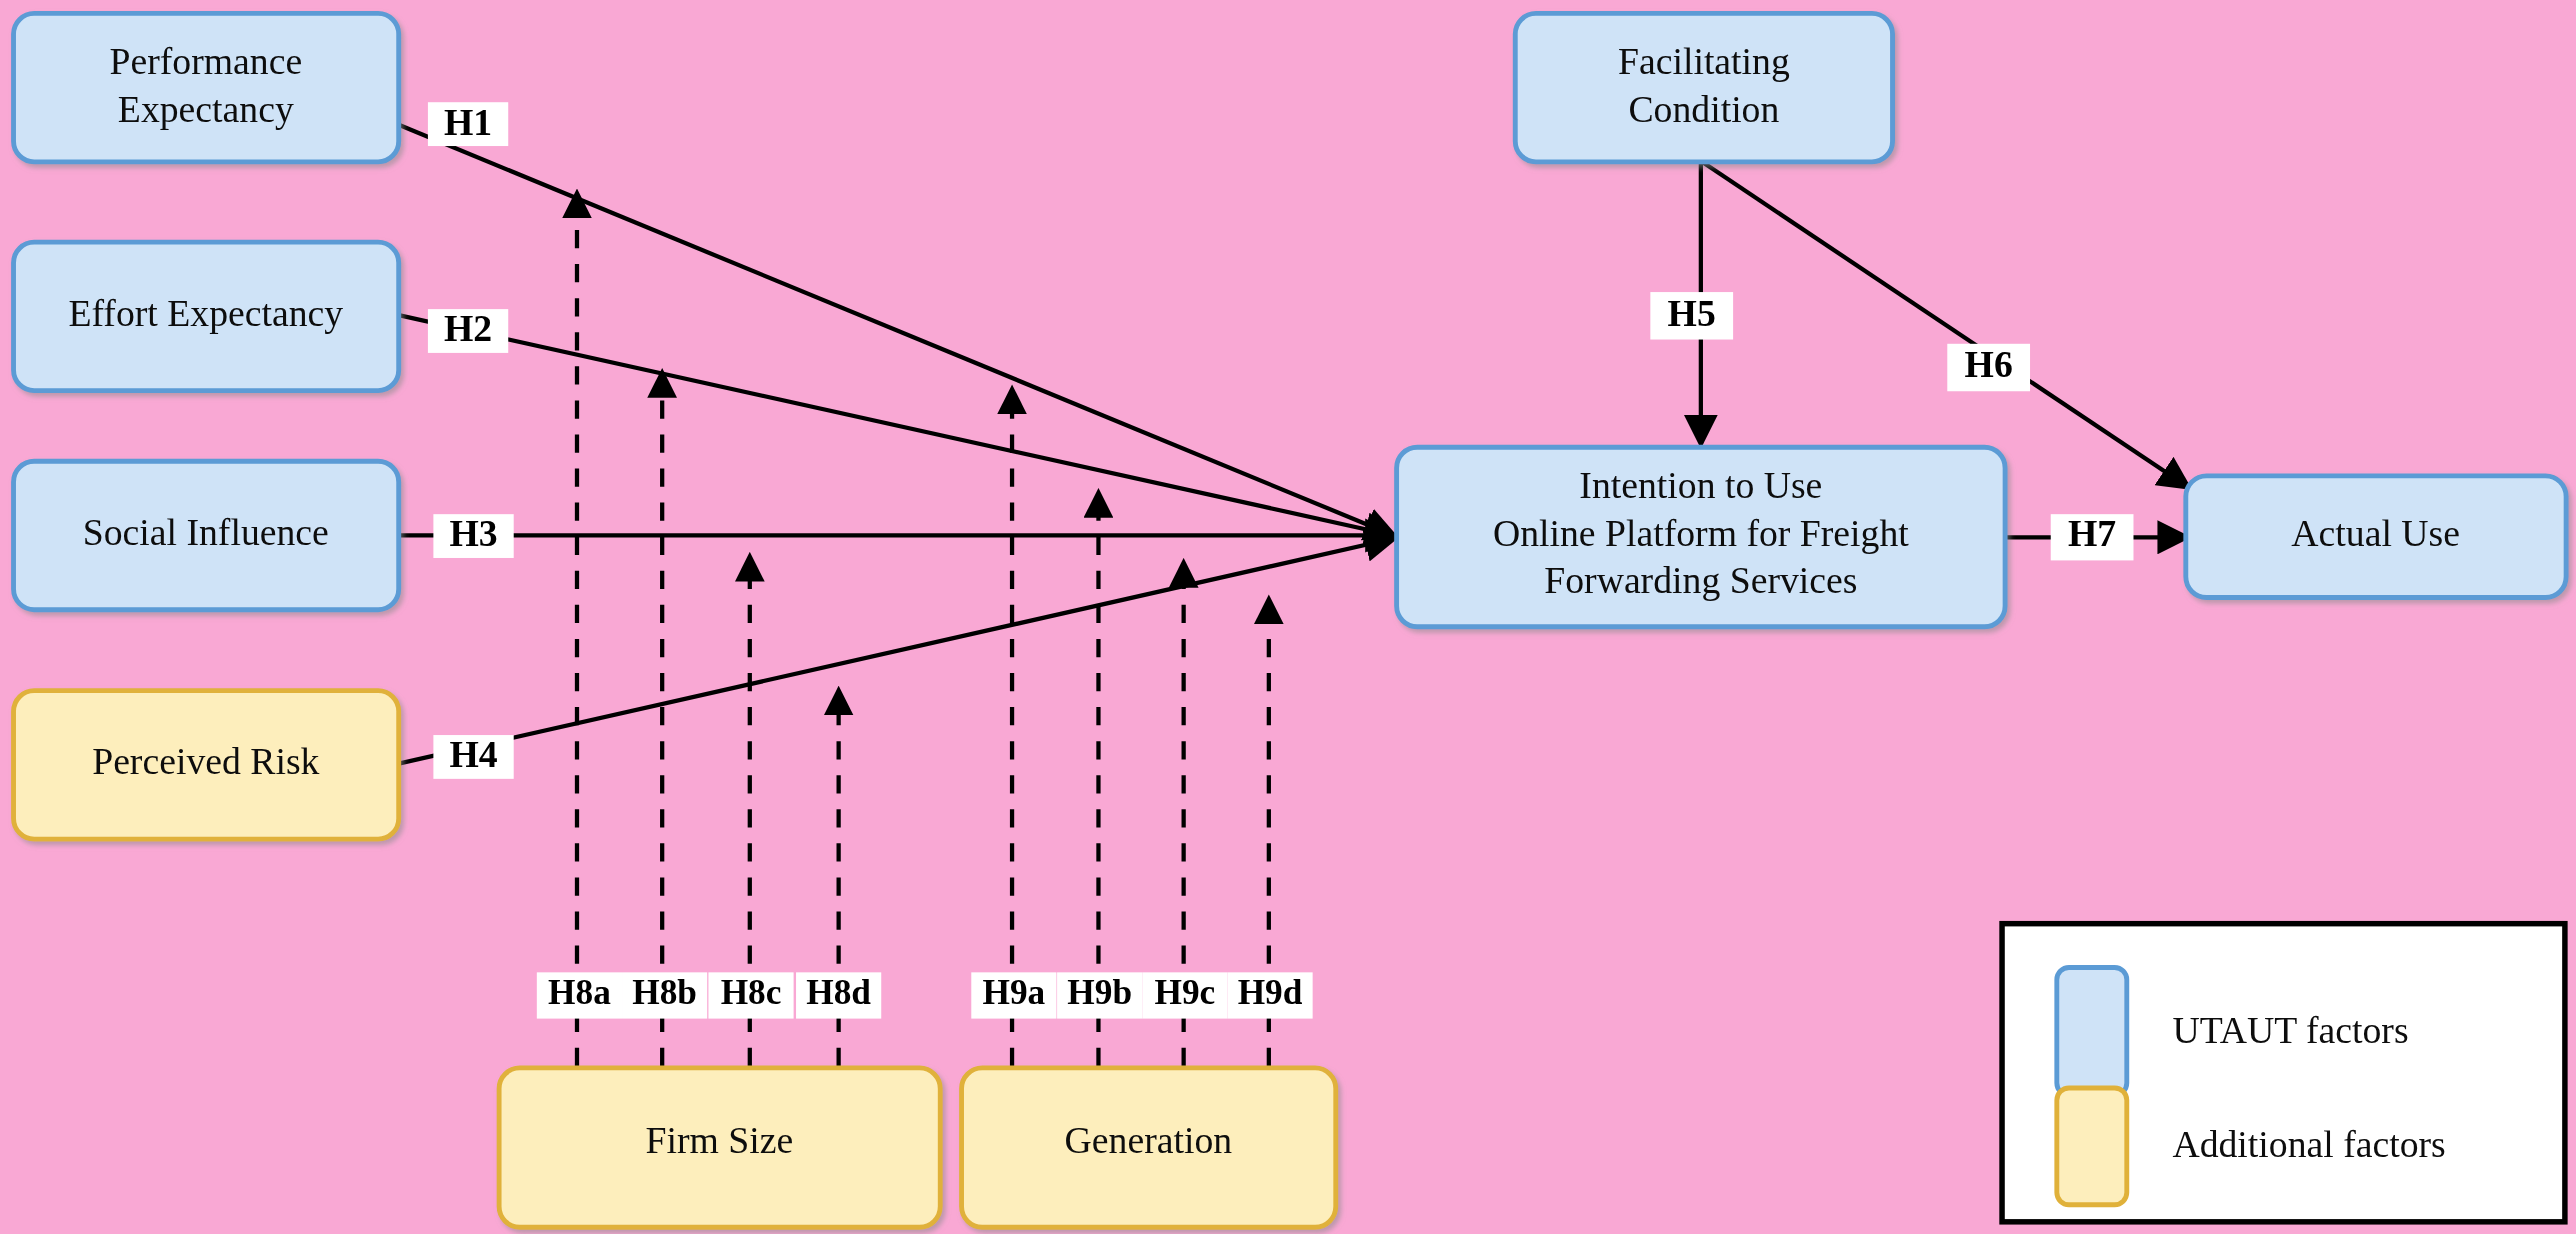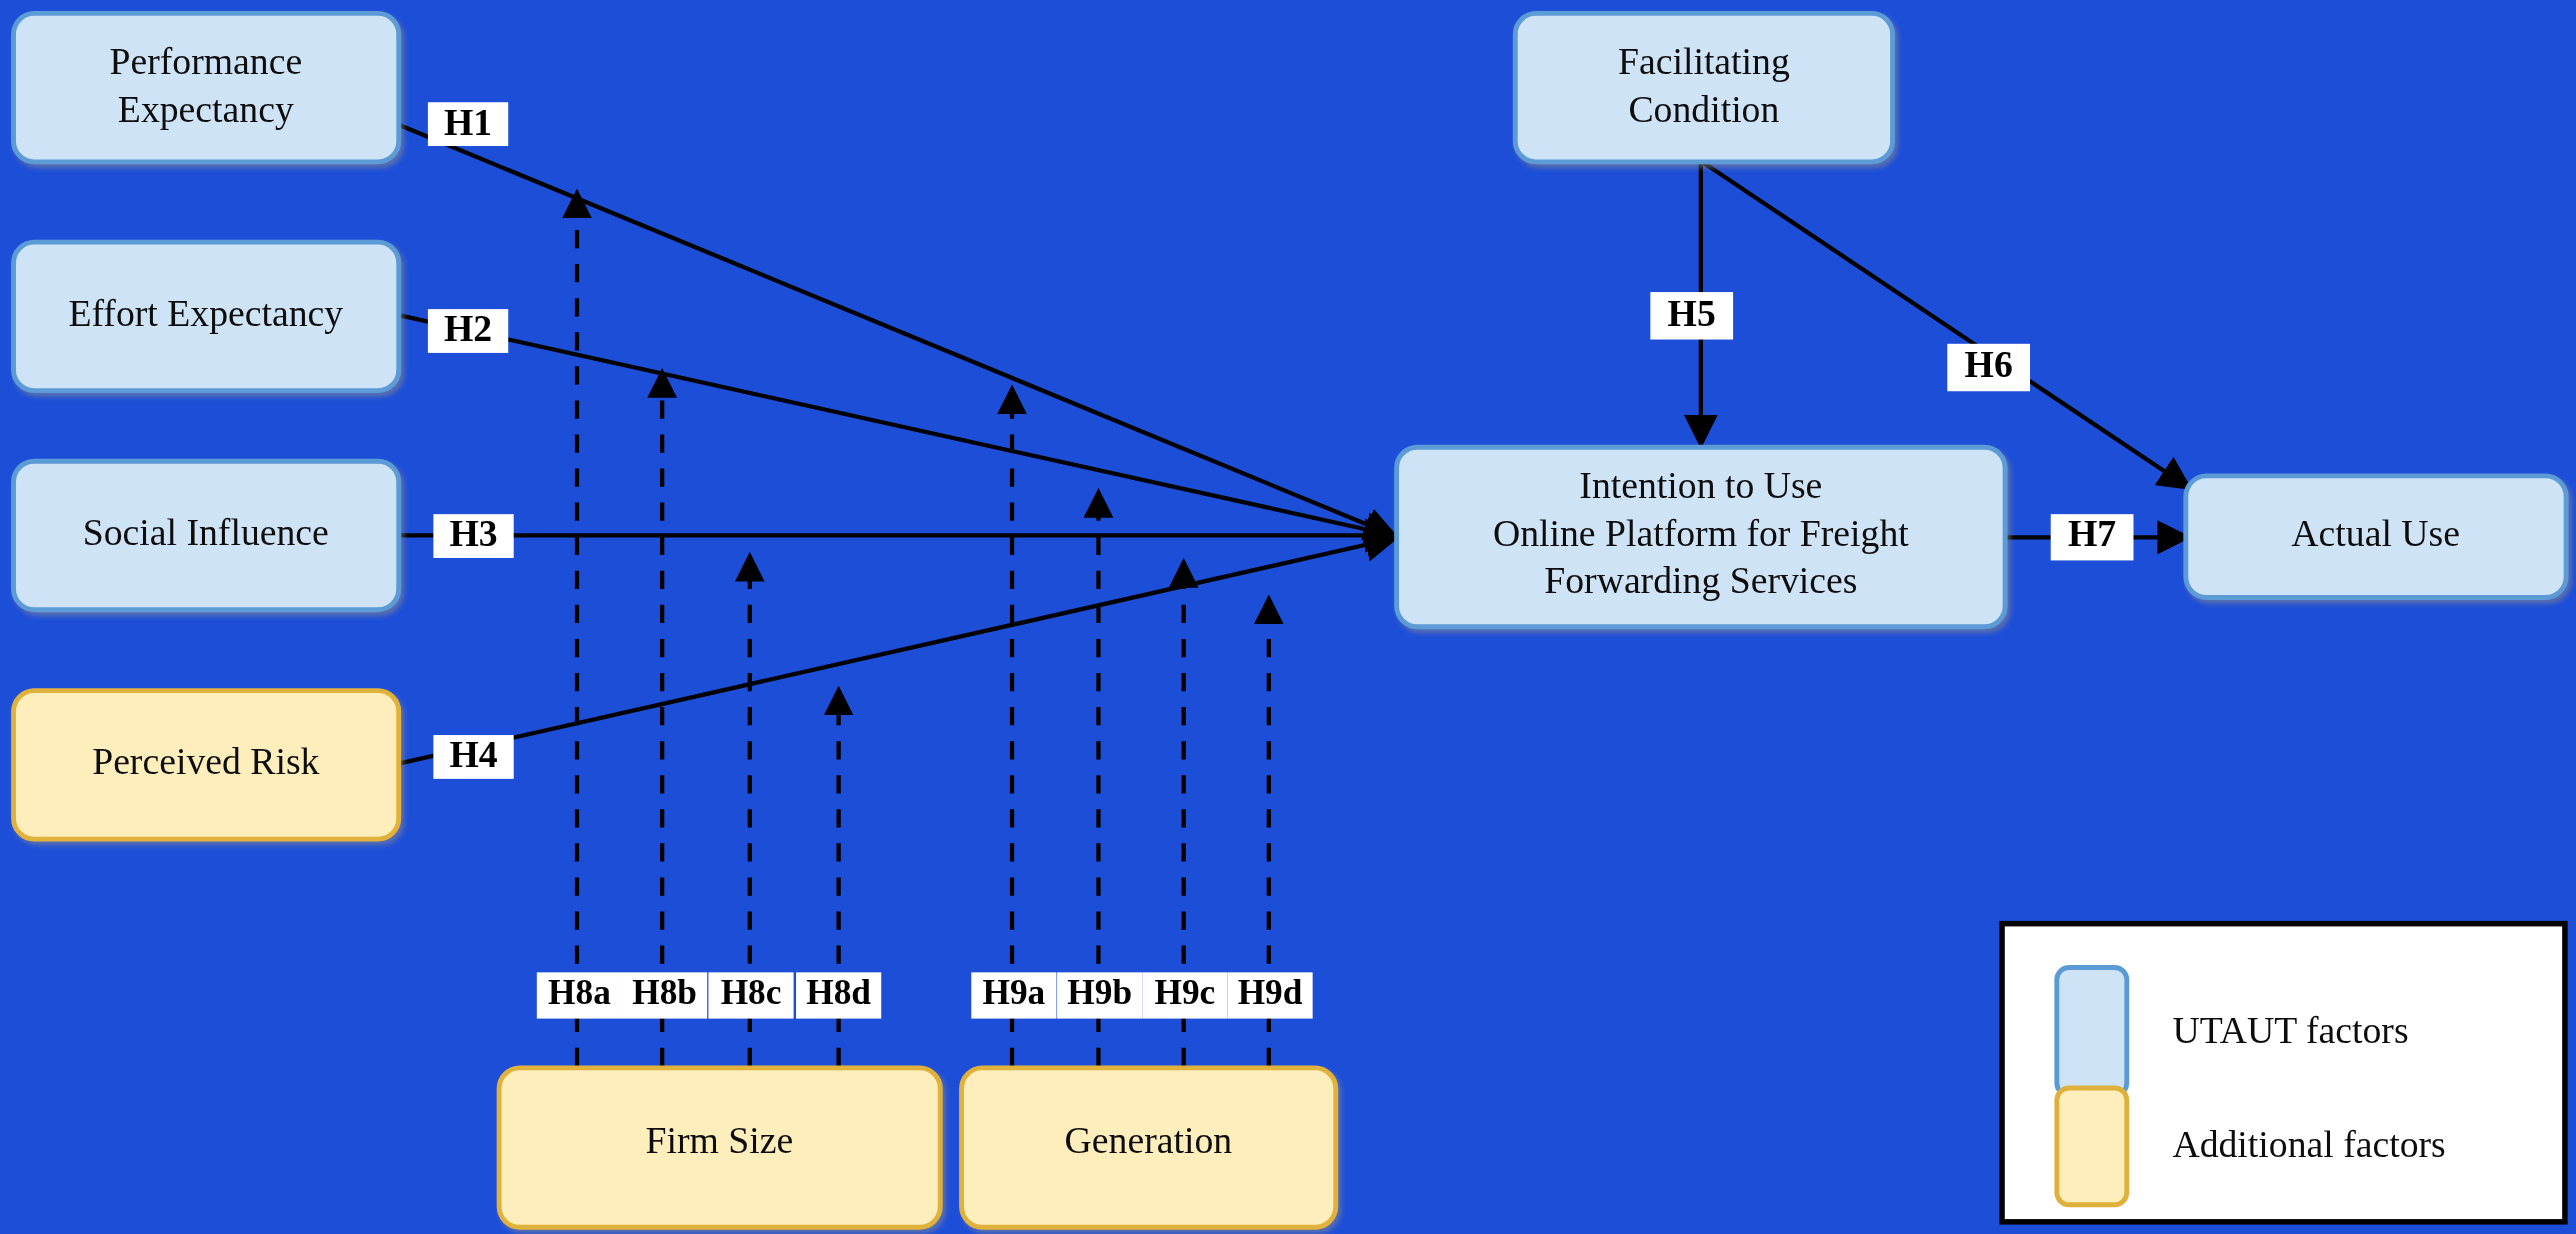--- a/index.html
+++ b/index.html
@@ -1,17 +1,17 @@
 <!DOCTYPE html>
 <html style="font-size:9.7px"><head>
 <meta charset="utf-8">
 <style>
   html,body{margin:0;padding:0;background:#ffffff;}
   body{font-family:"Liberation Serif","DejaVu Serif",serif;}
-  #stage{position:relative;width:2576px;height:1234px;background:#1d4ed8;overflow:hidden;}
+  #stage{position:relative;width:2576px;height:1234px;background:#f9a8d4;overflow:hidden;}
   svg{position:absolute;left:0;top:0;width:2576px;height:1234px;}
   .node-label{font-family:"Liberation Serif","DejaVu Serif",serif;font-size:62px;fill:#0d0d0d;text-anchor:middle;dominant-baseline:middle;}
   .h-label{font-family:"Liberation Serif","DejaVu Serif",serif;font-size:62px;font-weight:bold;fill:#000;text-anchor:middle;dominant-baseline:middle;}
   .mod-label{font-family:"Liberation Serif","DejaVu Serif",serif;font-size:58px;font-weight:bold;fill:#000;text-anchor:middle;dominant-baseline:middle;}
   .legend-label{font-family:"Liberation Serif","DejaVu Serif",serif;font-size:62px;fill:#0d0d0d;text-anchor:start;dominant-baseline:middle;}
   .edge{stroke:#000;stroke-width:7;fill:none;}
   .dashed{stroke:#000;stroke-width:7;fill:none;stroke-dasharray:30 26;}
   .lblbg{fill:#ffffff;}
 </style>
 </head>

